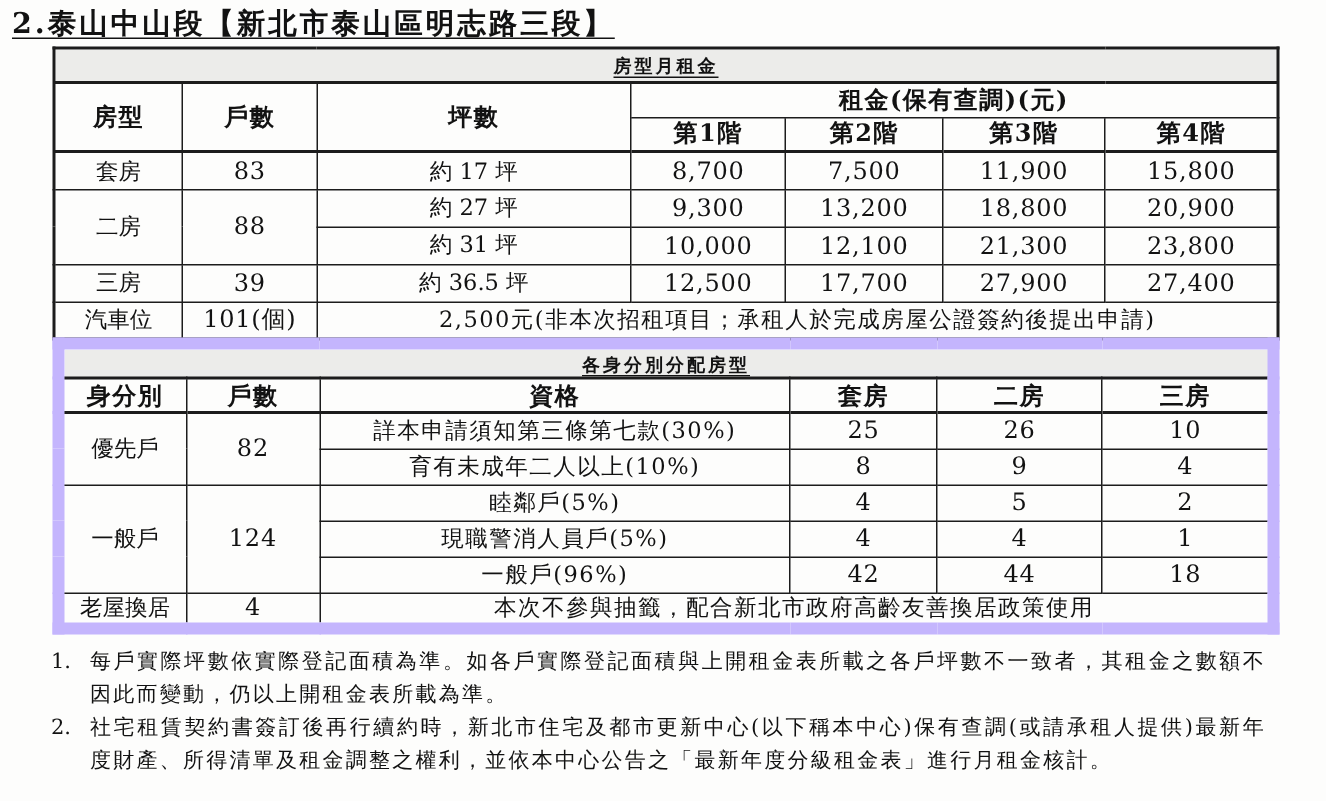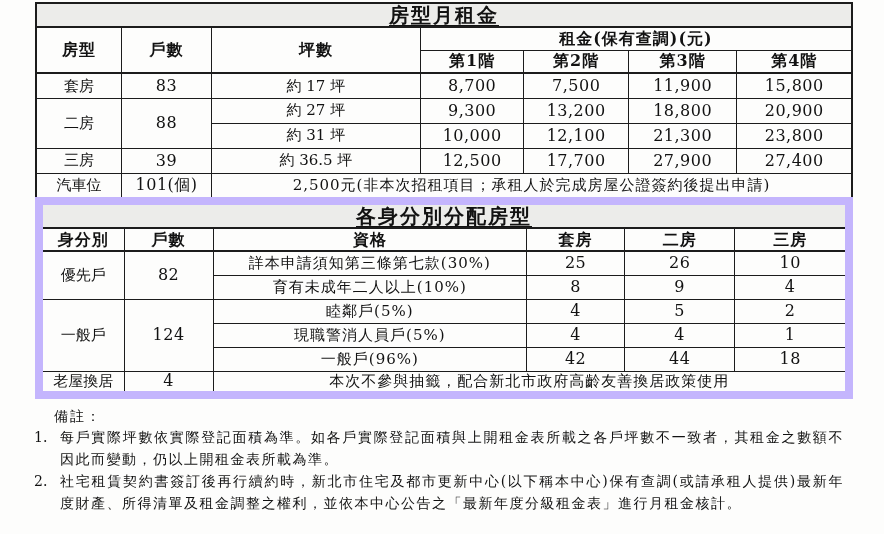--- a/index.html
+++ b/index.html
@@ -44,21 +44,21 @@
     white-space: nowrap;
   }
 
   tr.band td {
     height: 23px;
     background: #ececea;
     border-bottom: 2px solid #1c1c1c;
   }
   .band-text {
     font-weight: bold;
-    font-size: 20px;
+    font-size: 12px;
     letter-spacing: 2px;
     text-decoration: underline;
     text-underline-offset: 3px;
   }
 
   td.hdr { font-weight: bold; font-size: 16px; letter-spacing: 1px; }
   tr.hdr-row td { height: 23px; }
   tr.first-data td { border-top: 2px solid #1c1c1c; }
 
   tr.data td { height: 25px; }
@@ -79,20 +79,21 @@
     line-height: 22px;
     letter-spacing: 1.5px;
     text-align: justify;
   }
 </style>
 </head>
 <body>
 
 <div class="page">
 
+  <h1 class="title">2.泰山中山段【新北市泰山區明志路三段】</h1>
 
   <div class="tables">
 
     <table class="t1">
       <colgroup>
         <col style="width:10.5%">
           <col style="width:11%">
           <col style="width:25.6%">
         <col style="width:12.7%">
           <col style="width:12.8%">
@@ -215,21 +216,20 @@
       <tr class="data">
         <td>老屋換居</td>
         <td class="num">4</td>
         <td class="longnote" colspan="4">本次不參與抽籤，配合新北市政府高齡友善換居政策使用</td>
       </tr>
     </tbody>
       </table>
   </div>
 
   <div class="notes">
-    <div class="notes-label">備註：</div>
     <div class="note-item">
       <span class="num">1.</span>
       <span class="txt">每戶實際坪數依實際登記面積為準。如各戶實際登記面積與上開租金表所載之各戶坪數不一致者，其租金之數額不因此而變動，仍以上開租金表所載為準。</span>
     </div>
     <div class="note-item">
       <span class="num">2.</span>
       <span class="txt">社宅租賃契約書簽訂後再行續約時，新北市住宅及都市更新中心(以下稱本中心)保有查調(或請承租人提供)最新年度財產、所得清單及租金調整之權利，並依本中心公告之「最新年度分級租金表」進行月租金核計。</span>
     </div>
   </div>
 

